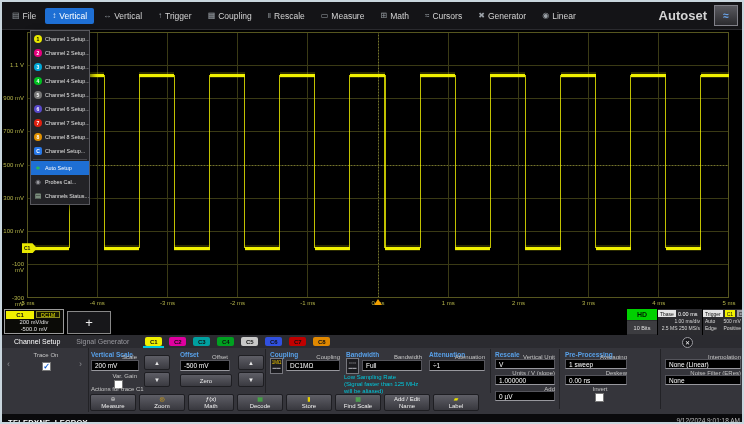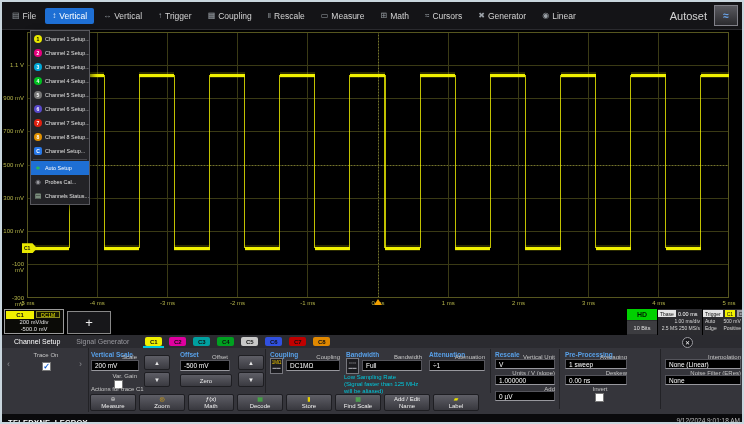--- a/index.html
+++ b/index.html
@@ -9,21 +9,21 @@
   
   .menubar{position:absolute;left:0;top:0;width:100%;height:28px;background:#141417;
     border-bottom:1px solid #2a2a2e;display:flex;align-items:center;box-sizing:border-box;z-index:30;}
   .mb-items{display:flex;align-items:center;gap:2px;padding-left:3px;}
   .mb-item{display:flex;align-items:center;gap:3px;padding:3px 7px;border-radius:2px;
     color:#d4d4d4;font-size:8.5px;white-space:nowrap;}
   .mb-item .mb-ic{font-size:8px;color:#9aa0a6;}
   .mb-item.sel{background:#1e6fd4;color:#fff;}
   .mb-item.sel .mb-ic{color:#dce8f8;}
   .mb-right{margin-left:auto;display:flex;align-items:center;gap:7px;padding-right:4px;}
-  .autoset{color:#d4d4d4;font-size:11px;}
+  .autoset{color:#d4d4d4;font-size:13px;font-weight:bold;}
   .logo-box{width:22px;height:19px;background:linear-gradient(#5a5a60,#2a2a2e);
     border:1px solid #808088;color:#6fb0ff;font-size:10px;font-weight:bold;
     display:flex;align-items:center;justify-content:center;}
   
   .dropdown{position:absolute;left:28px;top:28px;width:58px;background:#232327;
     border:1px solid #58585e;box-shadow:2px 3px 7px rgba(0,0,0,.65);z-index:40;padding:1px 0;}
   .dd-row{display:flex;align-items:center;gap:3px;height:14px;padding-left:3px;
     color:#e2e2e2;font-size:5.4px;white-space:nowrap;overflow:hidden;}
   .dd-row.sel{background:#1e6fd4;color:#fff;}
   .dd-badge{width:8px;height:8px;border-radius:50%;font-size:5px;font-weight:bold;

